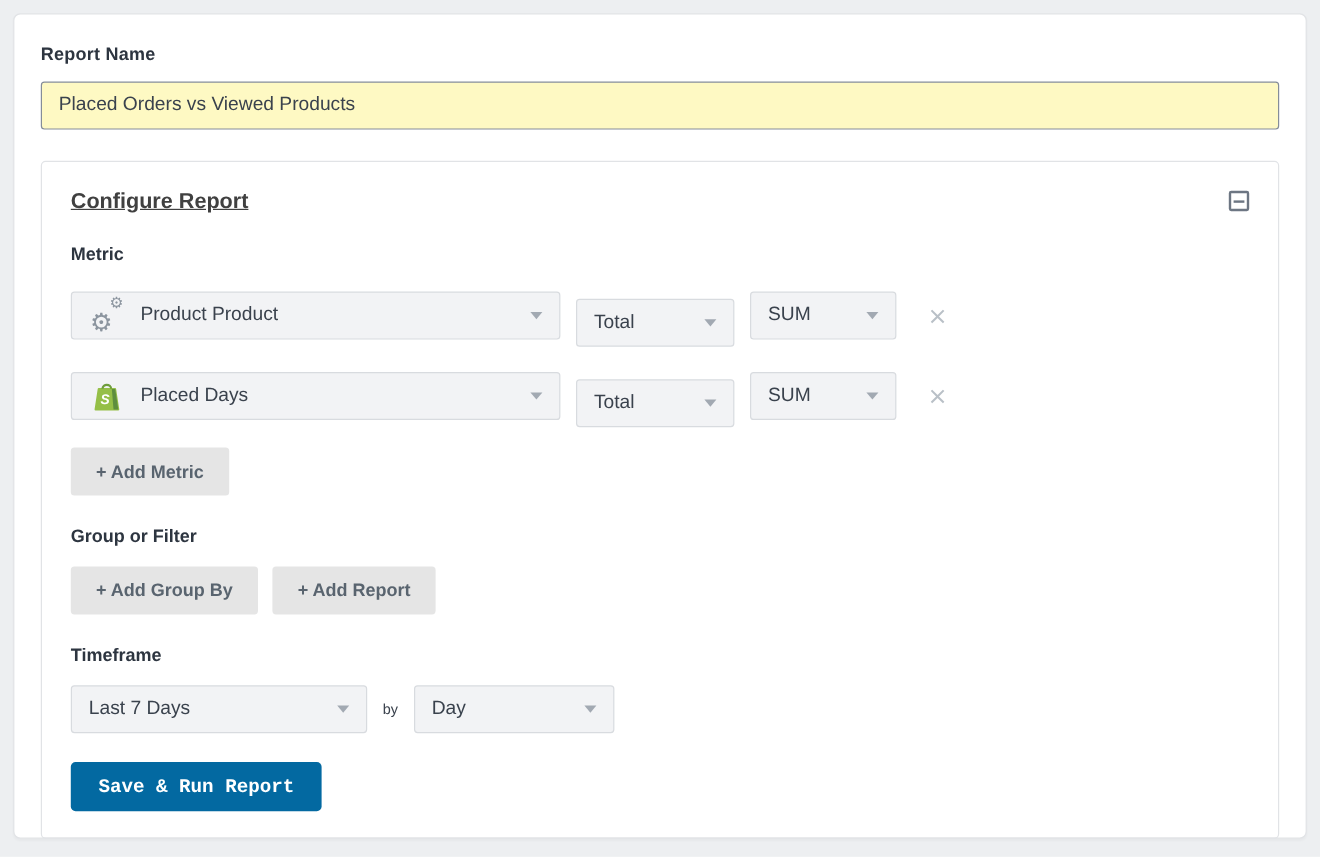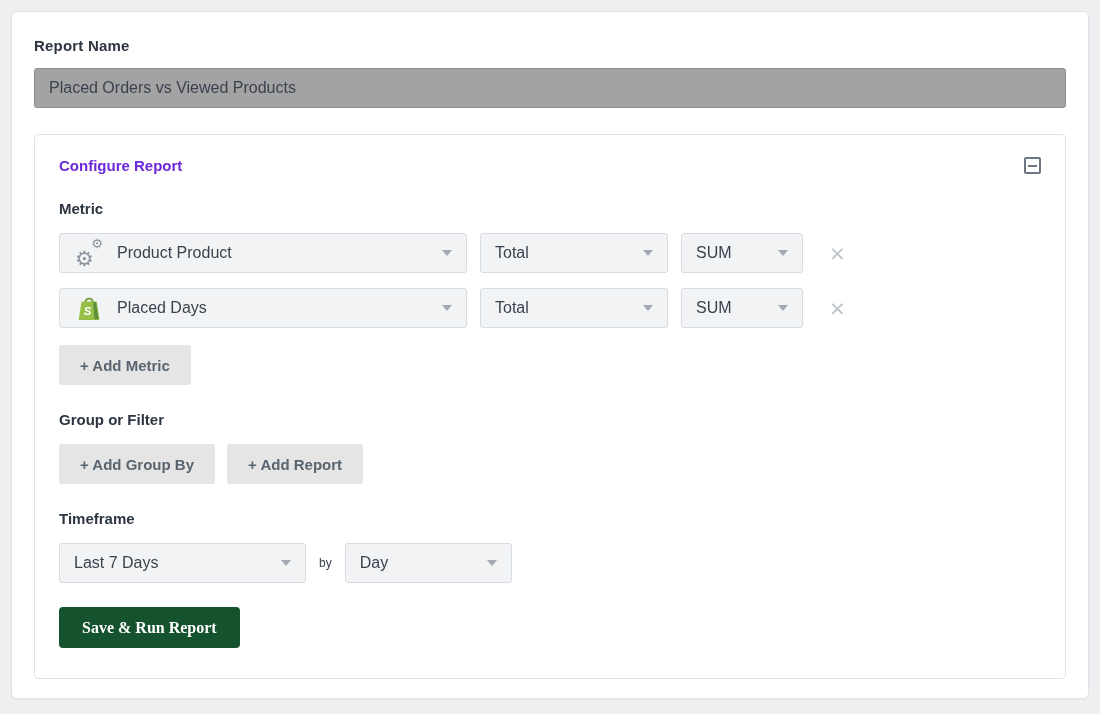--- a/index.html
+++ b/index.html
@@ -53,39 +53,40 @@
     border-right: 5px solid transparent;
     border-top: 6px solid #a2a9b2;
     margin-left: 10px;
   }
   .text-input {
     width: 100%;
     height: 40px;
     margin-top: 14px;
     border: 1px solid #858d99;
     border-radius: 3px;
-    background: #a3a3a3;
+    background: #fef9c3;
     font-family: "Liberation Sans", "DejaVu Sans", sans-serif;
     font-size: 16px;
     color: #3a424d;
     padding: 0 14px;
     outline: none;
   }
   .panel {
     margin-top: 26px;
     border: 1px solid #e1e3e6;
     border-radius: 4px;
     padding: 22px 24px 22px 24px;
     min-height: 545px;
   }
   .panel-head { display: flex; align-items: center; justify-content: space-between; }
   .panel-title {
-    font-size: 15px;
+    font-size: 18px;
     font-weight: 600;
-    color: #6d28d9;
+    color: #404040;
+    text-decoration: underline;
   }
   .collapse-btn {
     width: 17px; height: 17px;
     border: 2px solid #6d7683;
     border-radius: 2px;
     position: relative;
     cursor: pointer;
     flex: none;
   }
   .collapse-btn::after {
@@ -97,21 +98,21 @@
   }
   .section-label {
     margin-top: 26px;
     font-size: 15px;
     font-weight: 700;
     color: #2d3540;
   }
   .metric-row { display: flex; align-items: center; margin-top: 15px; }
   .metric-row.first { margin-top: 16px; }
   .dd-metric { width: 408px; flex: none; margin-top: 0; }
-  .dd-agg { width: 188px; flex: none; margin-top: 0; margin-left: 13px; }
+  .dd-agg { width: 132px; flex: none; margin-top: 12px; margin-left: 13px; }
   .dd-func { width: 122px; flex: none; margin-top: 0; margin-left: 13px; }
   .remove-x {
     margin-left: 26px;
     font-size: 20px;
     color: #b9c0c7;
     cursor: pointer;
     line-height: 1;
     background: none; border: none;
     font-family: "DejaVu Sans", sans-serif;
   }
@@ -133,25 +134,25 @@
   }
   .add-metric { margin-top: 17px; display: inline-block; }
   .gf-row { margin-top: 16px; display: flex; gap: 12px; }
   .tf-row { display: flex; align-items: center; margin-top: 16px; }
   .dd-timeframe { width: 247px; flex: none; margin-top: 0; }
   .by-label { margin: 0 13px; font-size: 12px; color: #3a424d; }
   .dd-interval { width: 167px; flex: none; margin-top: 0; }
   .btn-primary {
     margin-top: 24px;
     height: 41px;
-    background: #14532d;
+    background: #0369a1;
     border: none;
     border-radius: 4px;
     padding: 0 23px;
-    font-family: Liberation Serif, serif;
+    font-family: Liberation Mono, monospace;
     font-size: 16px;
     font-weight: 700;
     color: #ffffff;
     cursor: pointer;
   }
   .shopify-svg { display: block; }
 </style>
 </head>
 <body>
 

